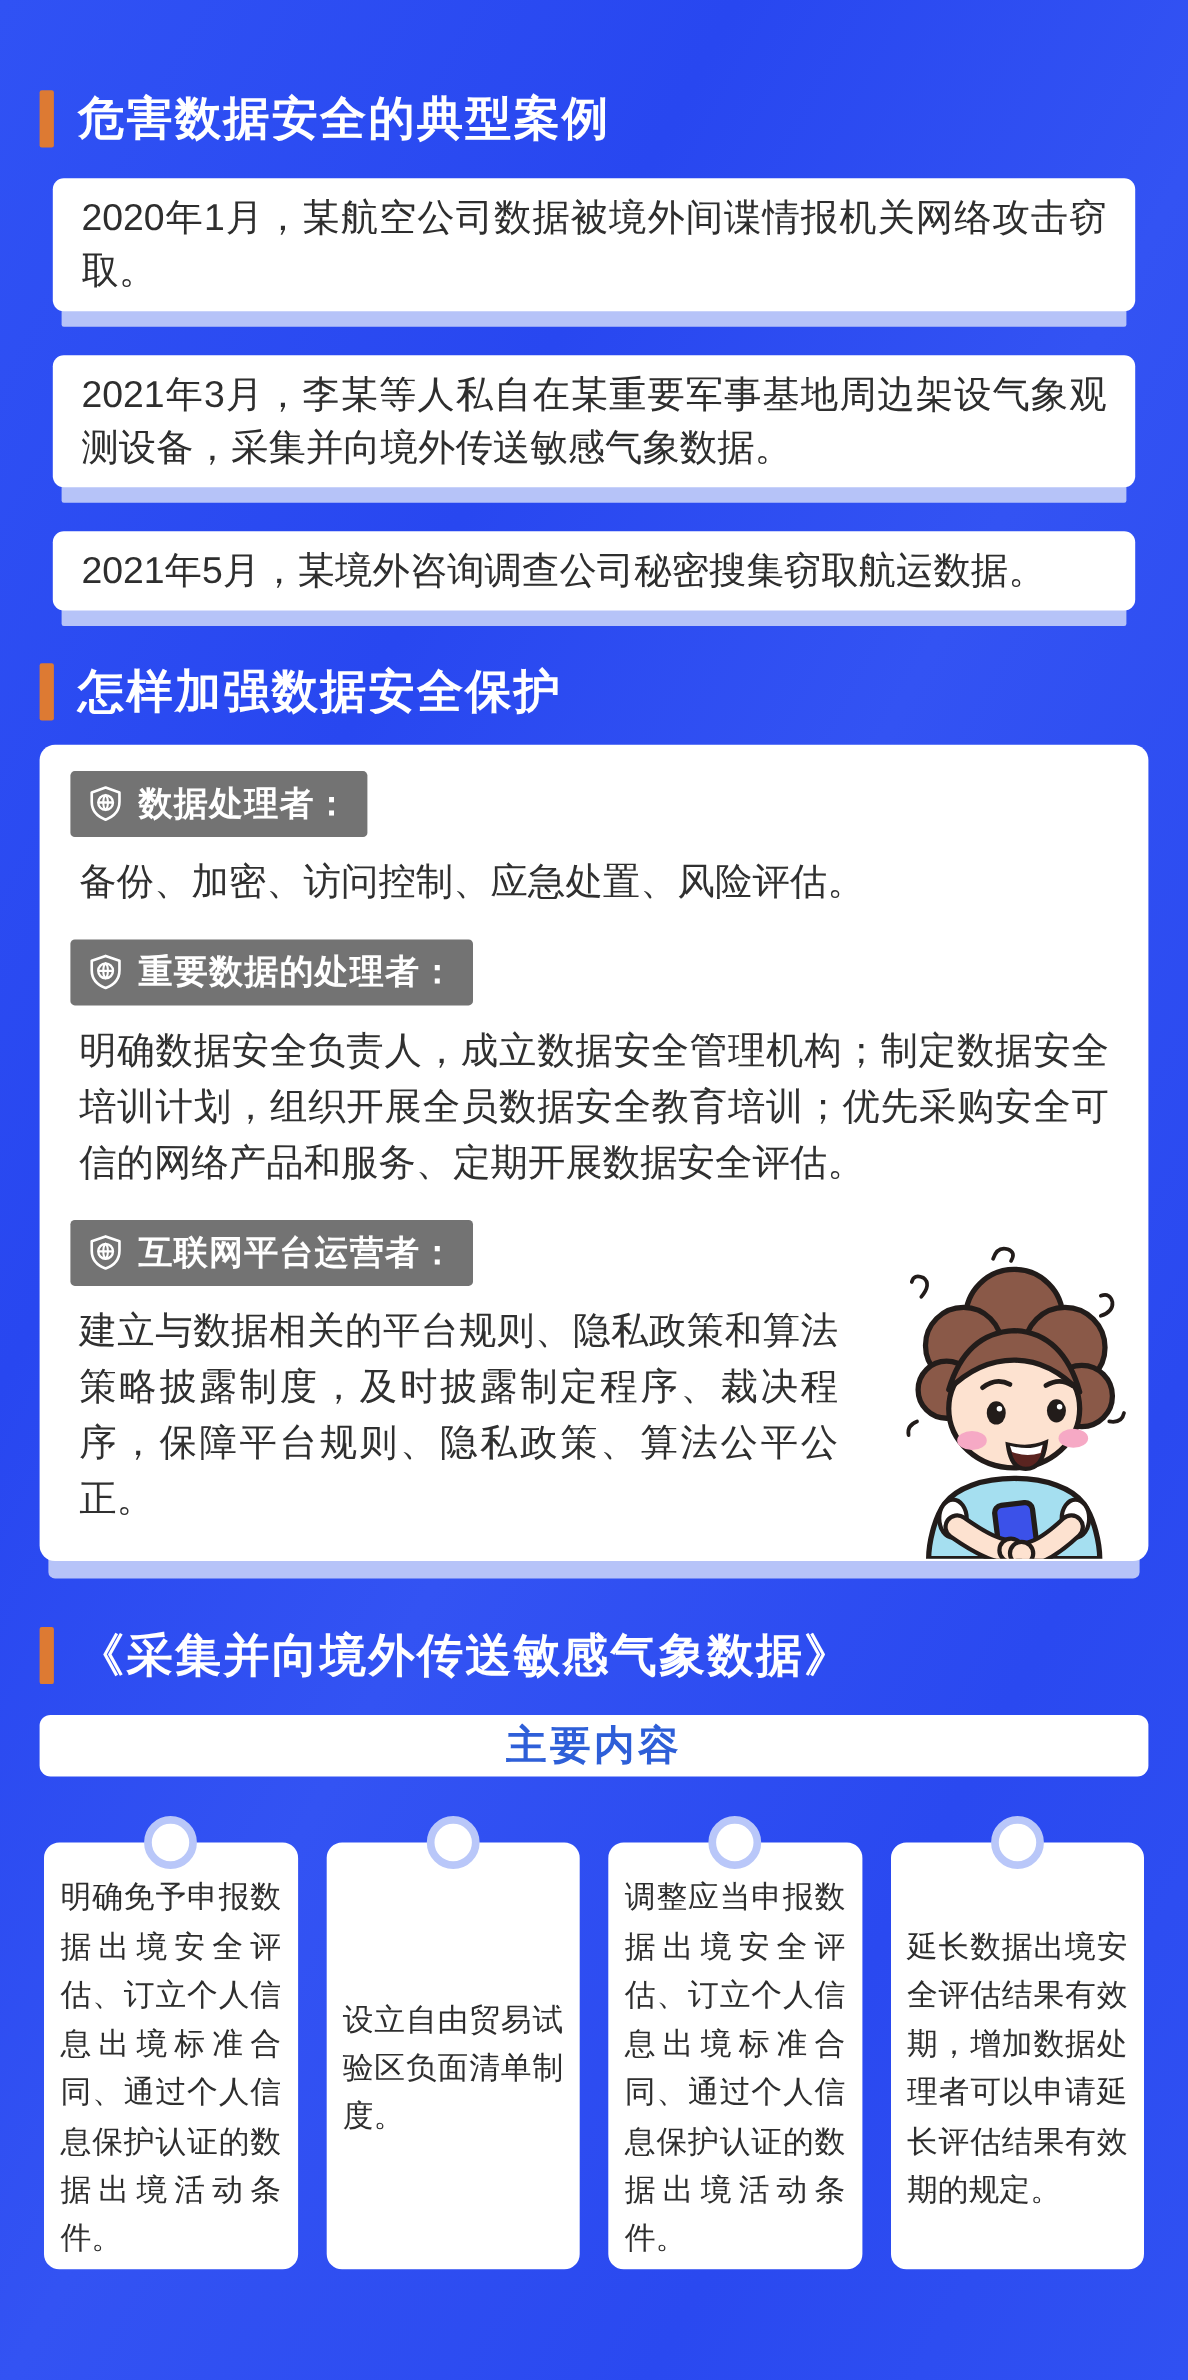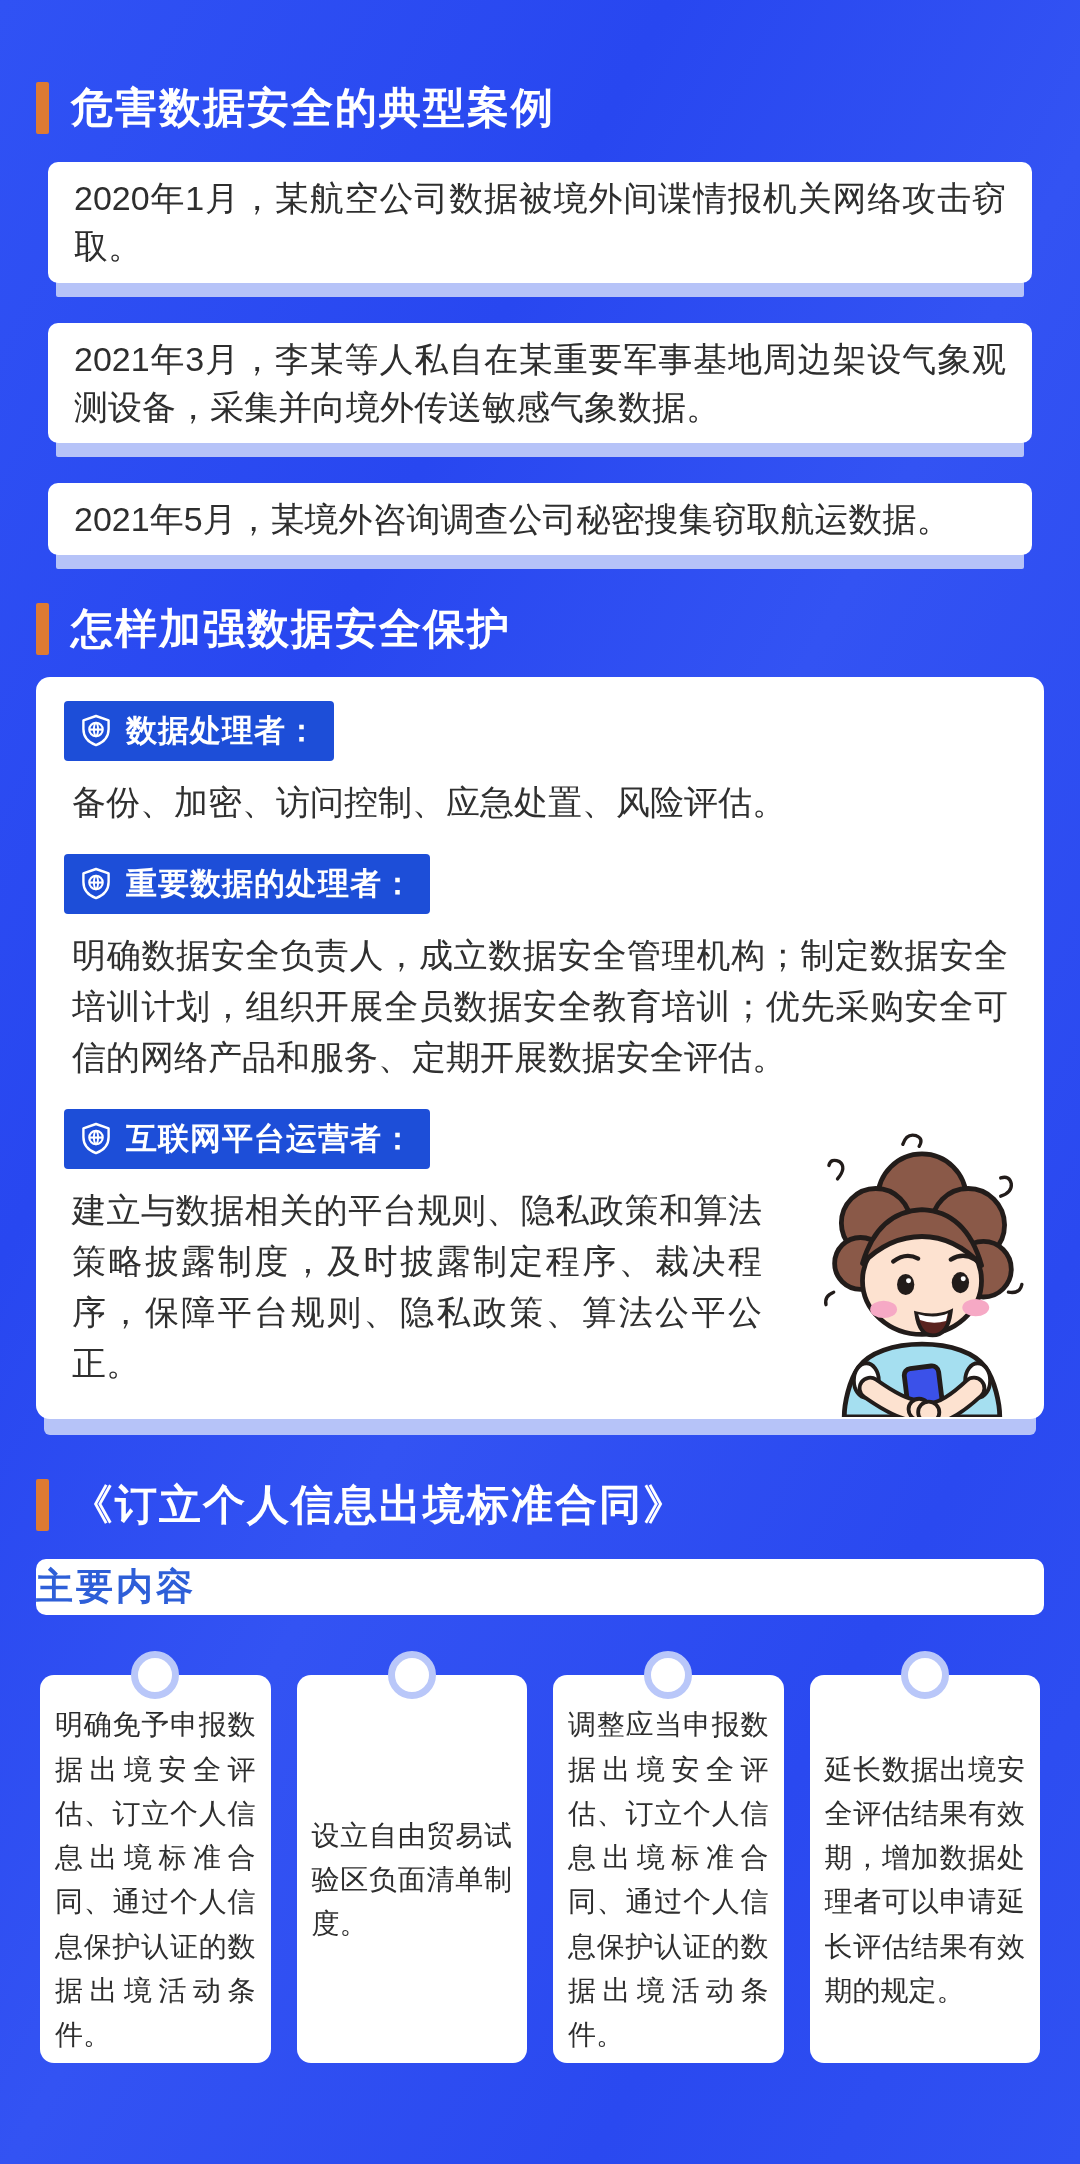--- a/index.html
+++ b/index.html
@@ -39,38 +39,38 @@
     margin:0;color:#2e2e2e;font-size:34px;line-height:1.42;text-align:justify;
   }
 
   
   .big-card{
     position:relative;margin:20px 36px 0;background:#ffffff;border-radius:14px;
     padding:20px 28px 26px;box-shadow:0 24px 0 -8px #b6c3f8;
   }
   .badge{
     display:inline-flex;align-items:center;
-    background:#1d4ed8;color:#ffffff;
+    background:#737373;color:#ffffff;
     font-size:31px;font-weight:800;letter-spacing:1px;
     padding:9px 16px 9px 14px;border-radius:4px;margin:4px 0 10px;
   }
   .badge .badge-icon{display:inline-flex;margin-right:12px;}
   .para{
     margin:6px 8px 22px;color:#303030;font-size:34px;line-height:1.5;text-align:justify;
   }
   .para.narrow{max-width:690px;margin-bottom:4px;}
   .character{
     position:absolute;right:6px;bottom:2px;width:232px;height:288px;
     pointer-events:none;
   }
 
   
   .subtitle-bar{
     margin:26px 36px 0;background:#ffffff;border-radius:10px;height:56px;
-    display:flex;align-items:center;
+    display:flex;align-items:center;justify-content:center;
   }
   .subtitle-bar span{color:#2e5fd8;font-size:37px;font-weight:800;letter-spacing:3px;}
   .reg-row{
     display:flex;gap:26px;margin:60px 40px 0;
   }
   .reg-card{
     position:relative;flex:1;background:#ffffff;border-radius:14px;height:388px;
     padding:40px 15px 18px;box-sizing:border-box;
     display:flex;align-items:center;
   }
@@ -214,21 +214,21 @@
           <circle cx="113" cy="292" r="11" fill="#fde2d0" stroke="#221c1a" stroke-width="4"></circle>
           <circle cx="123" cy="295" r="11" fill="#fde2d0" stroke="#221c1a" stroke-width="4"></circle>
         </svg>
       </div>
     </div>
   </section>
 
   <section id="sec-regulation">
     <div class="sec-title">
       <span class="accent"></span>
-      <h2>《订立个人信息出境标准合同》</h2>
+      <h2>《采集并向境外传送敏感气象数据》</h2>
     </div>
 
     <div class="subtitle-bar">
       <span>主要内容</span>
     </div>
 
     <div class="reg-row">
       <div class="reg-card">
         <span class="pin"></span>
         <p>明确免予申报数据出境安全评估、订立个人信息出境标准合同、通过个人信息保护认证的数据出境活动条件。</p>

